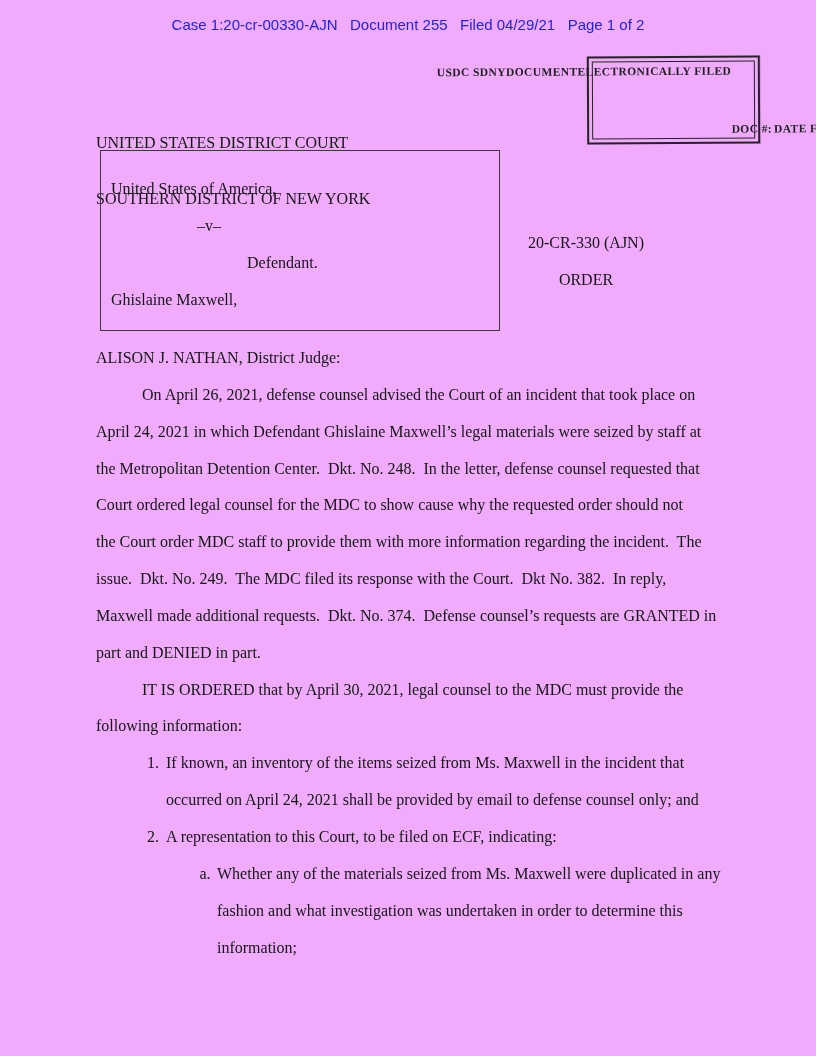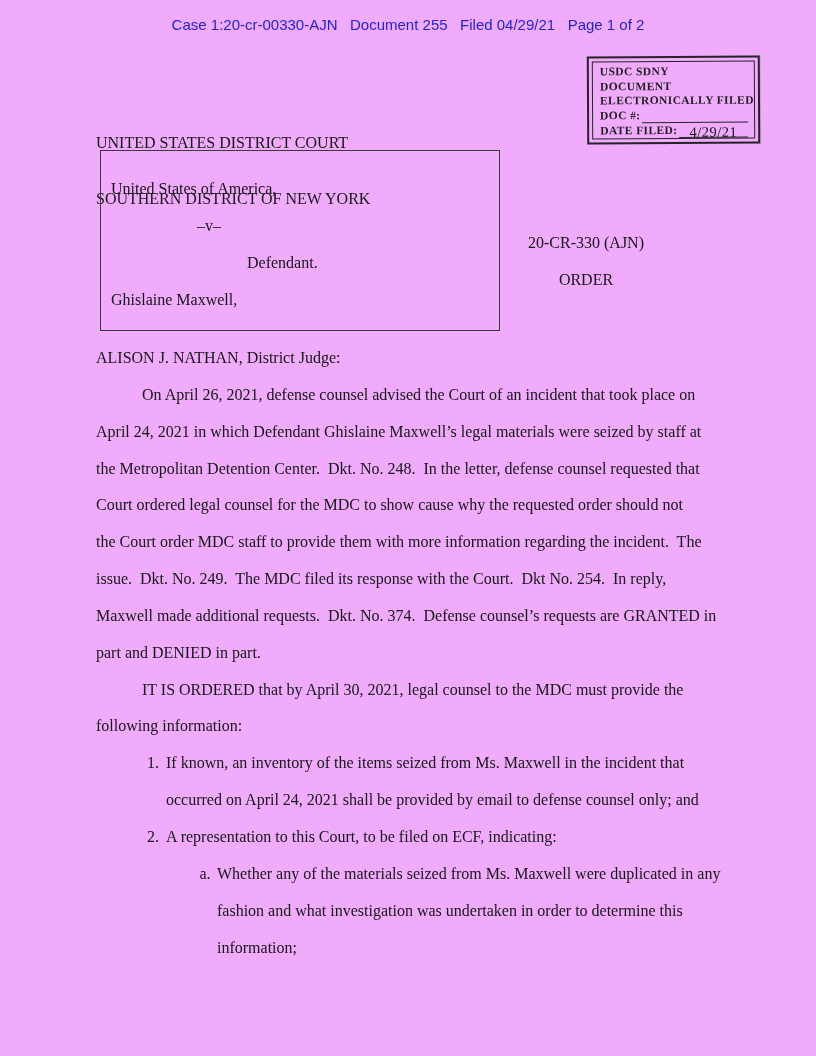--- a/index.html
+++ b/index.html
@@ -36,22 +36,22 @@
     padding: 3px;
     transform: rotate(-0.3deg);
     box-shadow: 1px 0 0 #55555533;
   }
   .stamp-inner {
     width: 100%;
     height: 100%;
     border: 1.5px solid #242424;
     padding: 2px 6px 2px 7px;
     display: flex;
-    flex-direction: column;
-    justify-content: space-between;
+    flex-direction: row;
+    justify-content: center;
   }
   .stamp-line {
     font-family: "Liberation Serif", serif;
     font-weight: 700;
     font-size: 11.5px;
     letter-spacing: 0.4px;
     color: #1f1f1f;
     line-height: 14.5px;
     white-space: nowrap;
   }
@@ -173,21 +173,21 @@
     <div>ORDER</div>
   </div>
 
   <div class="body-text">
       <div class="line"><span>ALISON J. NATHAN, District Judge:</span></div>
       <div class="line ind1"><span>On April 26, 2021, defense counsel advised the Court of an incident that took place on</span></div>
       <div class="line"><span>April 24, 2021 in which Defendant Ghislaine Maxwell’s legal materials were seized by staff at</span></div>
       <div class="line"><span>the Metropolitan Detention Center.  Dkt. No. 248.  In the letter, defense counsel requested that</span></div>
       <div class="line"><span>Court ordered legal counsel for the MDC to show cause why the requested order should not</span></div>
       <div class="line"><span>the Court order MDC staff to provide them with more information regarding the incident.  The</span></div>
-      <div class="line"><span>issue.  Dkt. No. 249.  The MDC filed its response with the Court.  Dkt No. 254.  In reply,</span></div>
+      <div class="line"><span>issue.  Dkt. No. 249.  The MDC filed its response with the Court.  Dkt No. 382.  In reply,</span></div>
       <div class="line"><span>Maxwell made additional requests.  Dkt. No. 374.  Defense counsel’s requests are GRANTED in</span></div>
       <div class="line"><span>part and DENIED in part.</span></div>
       <div class="line ind1"><span>IT IS ORDERED that by April 30, 2021, legal counsel to the MDC must provide the</span></div>
       <div class="line"><span>following information:</span></div>
       <div class="line l1"><span class="marker-l1">1.</span><span>If known, an inventory of the items seized from Ms. Maxwell in the incident that</span></div>
       <div class="line l1c"><span>occurred on April 24, 2021 shall be provided by email to defense counsel only; and</span></div>
       <div class="line l1"><span class="marker-l1">2.</span><span>A representation to this Court, to be filed on ECF, indicating:</span></div>
       <div class="line l2"><span class="marker-l2">a.</span><span>Whether any of the materials seized from Ms. Maxwell were duplicated in any</span></div>
       <div class="line l2c"><span>fashion and what investigation was undertaken in order to determine this</span></div>
       <div class="line l2c"><span>information;</span></div>

